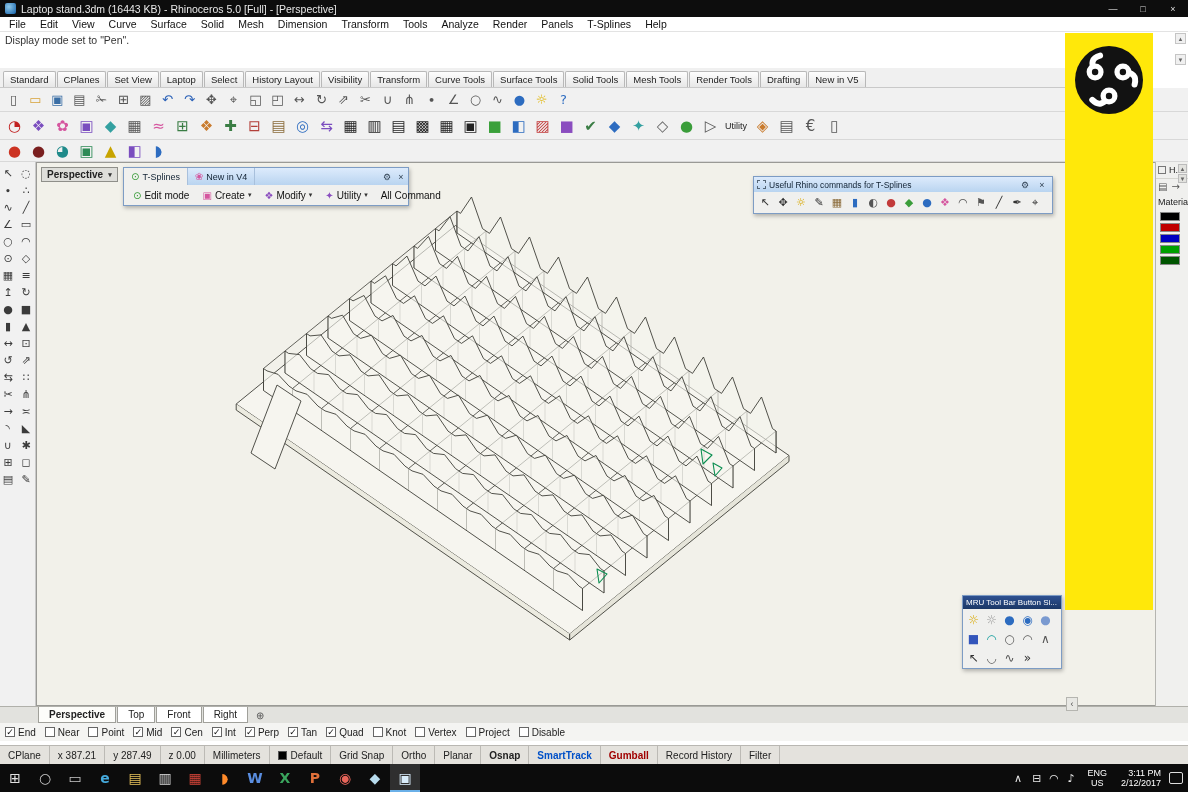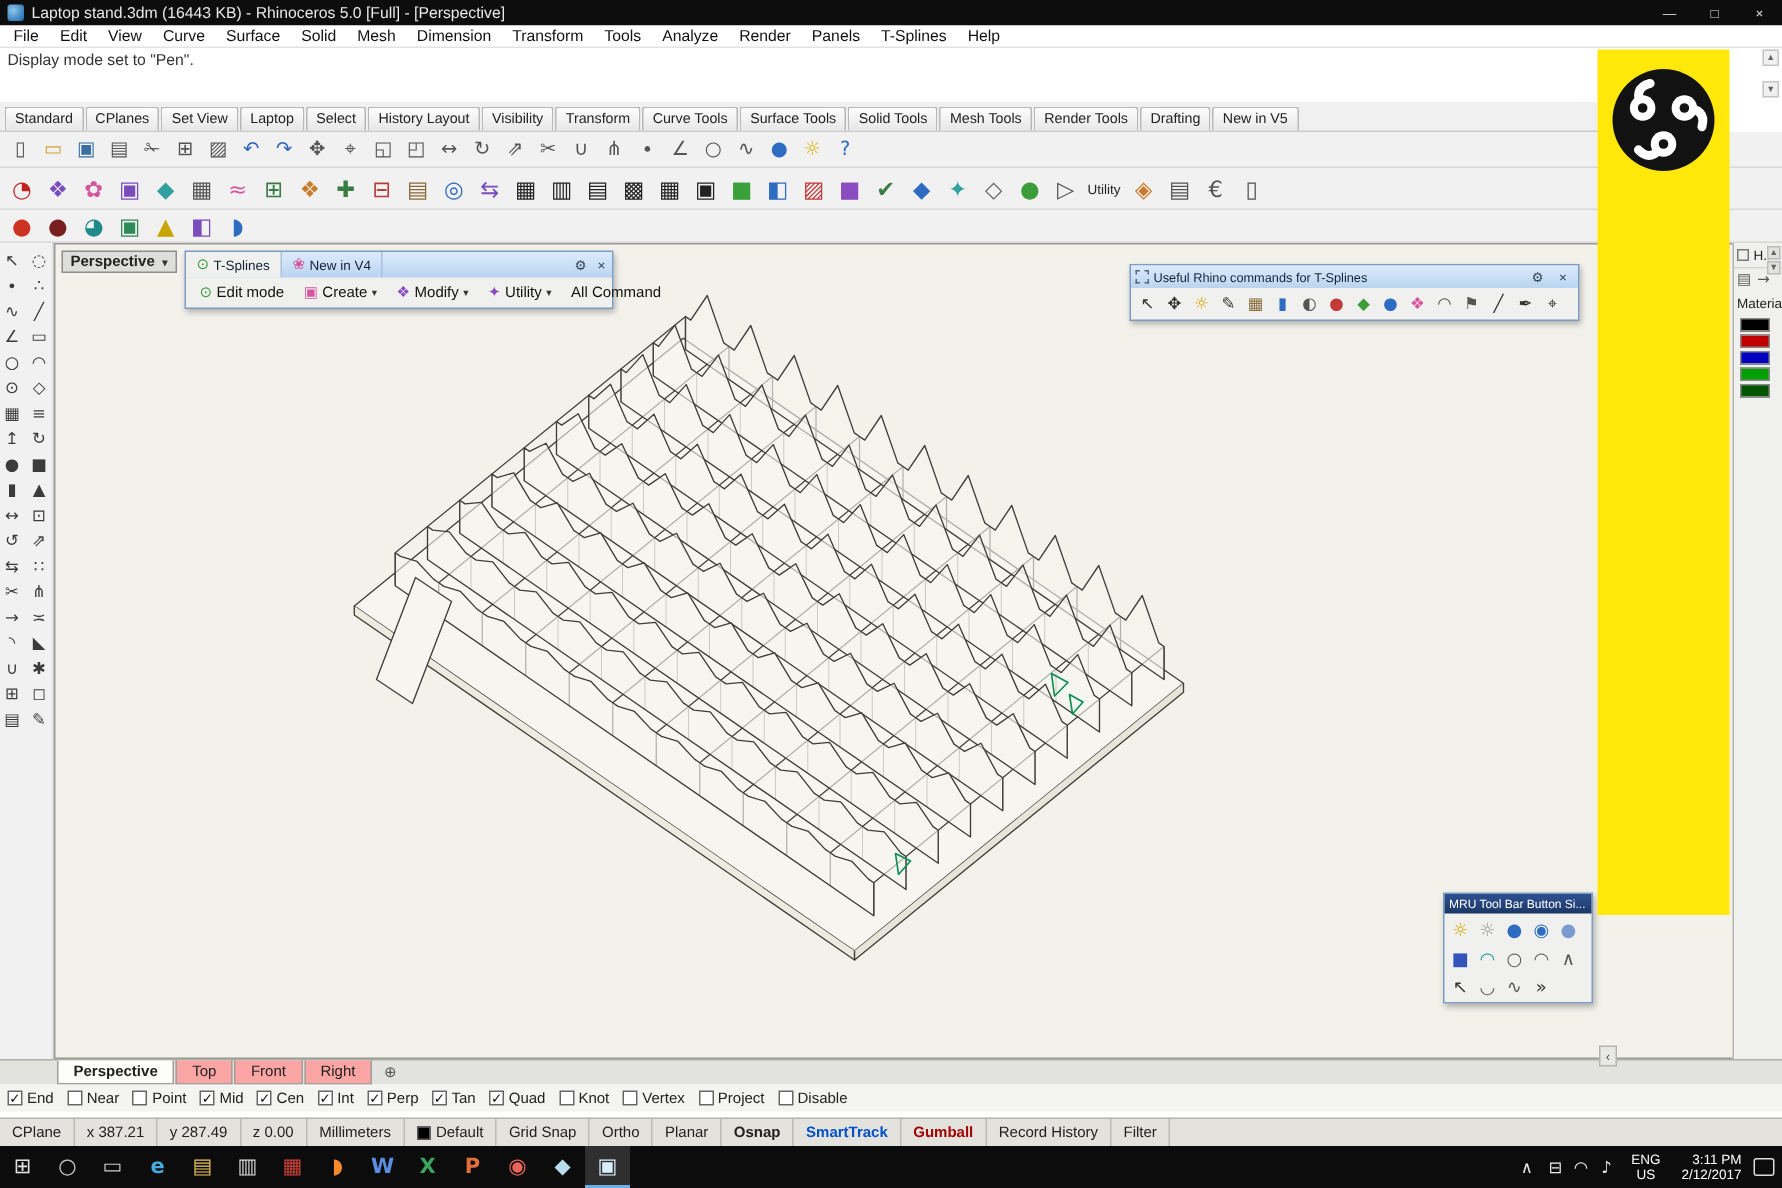--- a/index.html
+++ b/index.html
@@ -71,21 +71,21 @@
 
   #mru{left:962px;top:595px;width:100px;}
   #mru-title{height:13px;background:linear-gradient(#2e5191,#1b3766);color:#fff;font-size:8px;display:flex;align-items:center;padding:0 3px;white-space:nowrap;overflow:hidden;}
   #mru-body{padding:1px;}
   .mru-row{display:flex;gap:1px;align-items:center;padding:1px;}
   .mrui{width:17px;height:17px;display:flex;align-items:center;justify-content:center;font-size:12px;font-family:"DejaVu Sans",sans-serif;}
 
   
   #vptabs{left:0;top:706px;width:1188px;height:17px;background:#e2e2de;border-top:1px solid #b0b0aa;display:flex;align-items:stretch;padding-left:38px;font-size:10px;color:#222;}
   #vptabs-list{display:flex;}
-  .vptab{padding:1px 10px;border:1px solid #a0a09a;border-top:none;background:#fca5a5;margin-right:1px;display:flex;align-items:center;}
+  .vptab{padding:1px 10px;border:1px solid #a0a09a;border-top:none;background:#ffffff;margin-right:1px;display:flex;align-items:center;}
   .vptab.active{background:#fdfdfa;font-weight:bold;}
   #vptab-new{padding:1px 7px;display:flex;align-items:center;color:#555;}
 
   
   #osnaprow{left:0;top:723px;width:1188px;height:18px;background:#f4f4f2;display:flex;align-items:center;padding-left:5px;font-size:10px;color:#222;gap:9px;}
   .os-item{display:flex;align-items:center;gap:3px;}
   .cb{width:10px;height:10px;border:1px solid #666;background:#fff;font-size:9px;line-height:8px;text-align:center;color:#111;}
 
   
   #statusbar{left:0;top:745px;width:1188px;height:19px;background:#e4e2dd;border-top:1px solid #b9b7b2;display:flex;align-items:stretch;font-size:10px;color:#222;}

